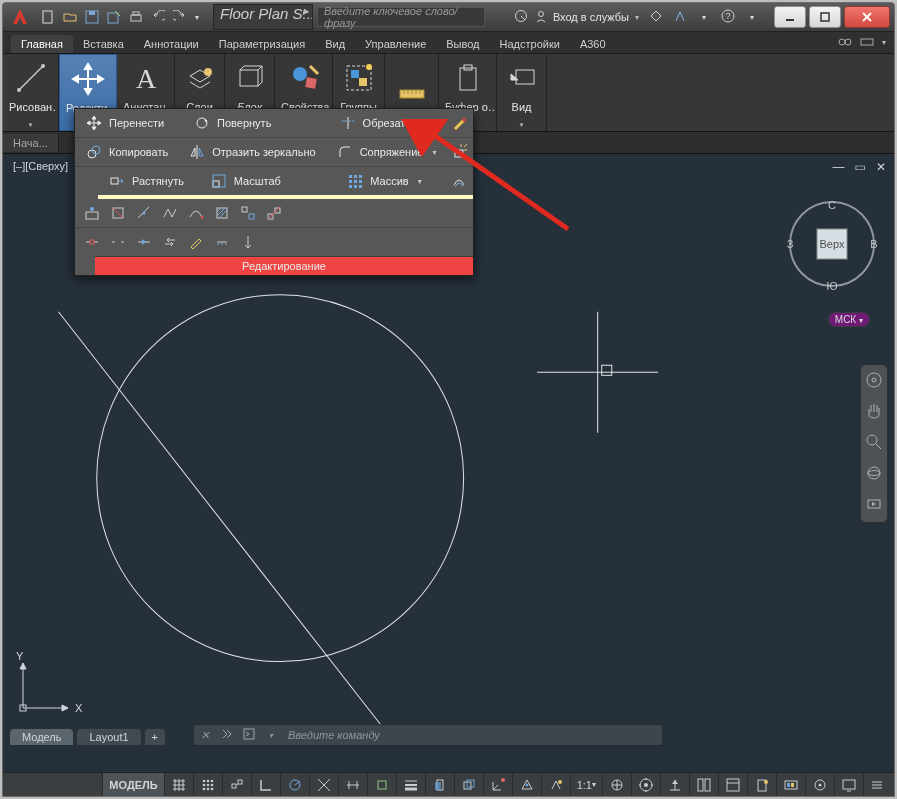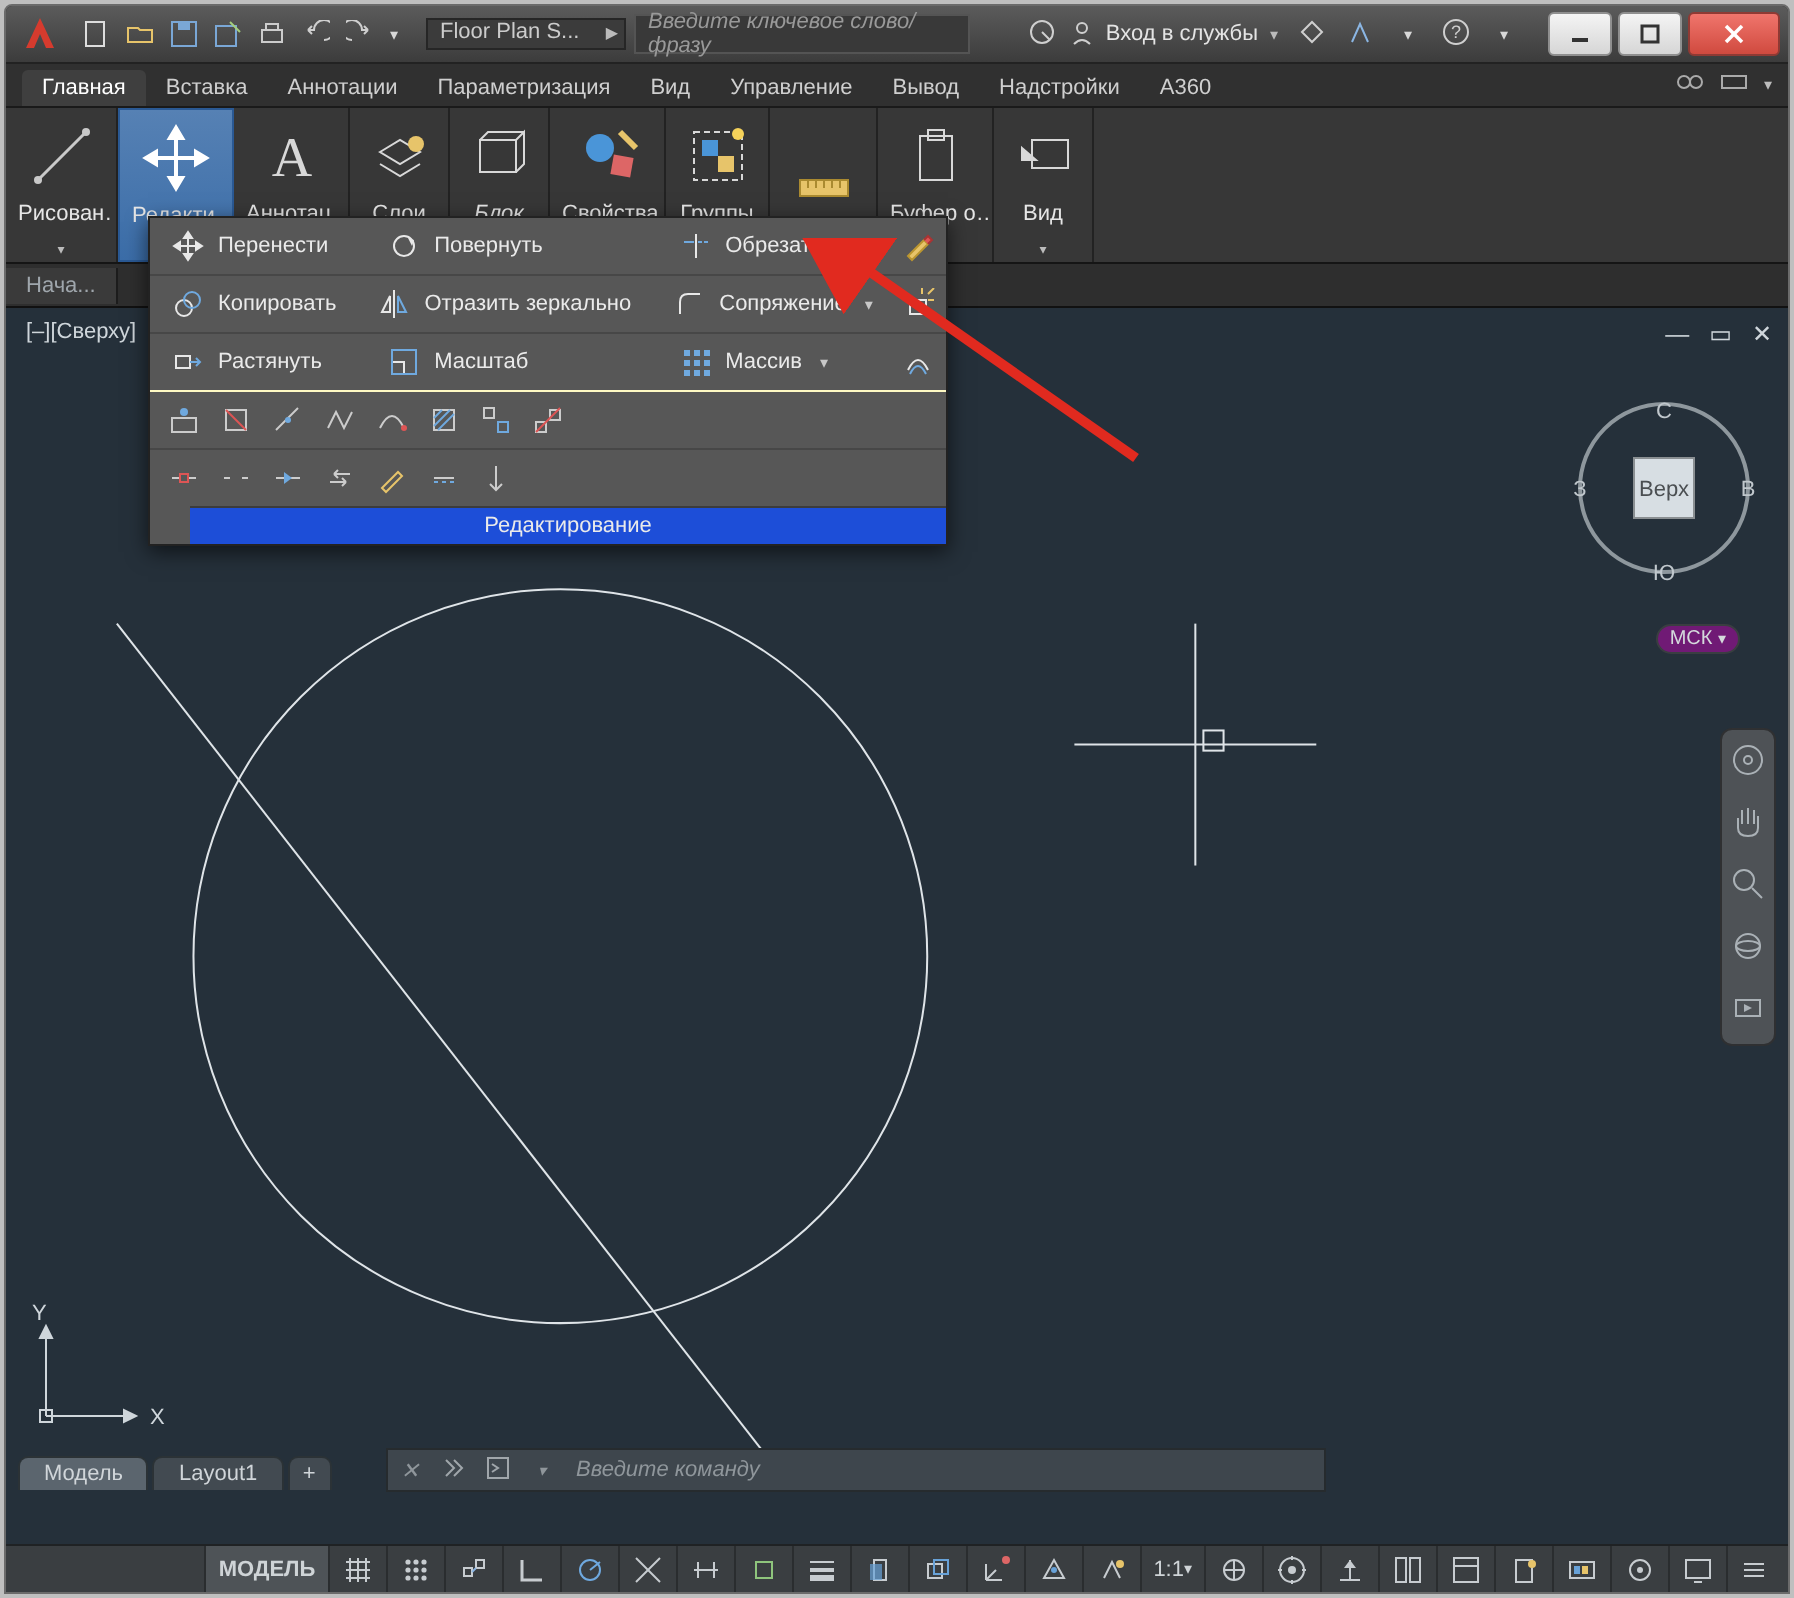--- a/index.html
+++ b/index.html
@@ -49,25 +49,25 @@
     display:flex; align-items:center; justify-content:center;
   }
   .qat{display:flex; align-items:center; gap:0;}
   .qat .qbtn{
     width:22px; height:22px;
     display:flex; align-items:center; justify-content:center;
     border:1px solid transparent;
     color:#d8d8d8;
   }
   .title-field{
-    margin-left:10px; height:16px;
+    margin-left:10px; height:26px;
     background:#3b3b3b; border:1px solid #262626;
     color:#ccc; padding:0 18px 0 6px;
-    font-size:11px; width:100px; position:relative;
-    overflow:hidden; white-space:nowrap;
+    font-size:15px; width:100px; position:relative;
+    overflow:hidden; white-space:nowrap;font-style:italic;
   }
   .title-field::after{
     content:"▶"; position:absolute; right:3px; top:2px;
     font-size:8px; color:#bbb;
   }
   .searchbox{
     margin-left:4px; height:20px; width:168px;
     background:#393939; border:1px solid #545454;
     color:#999; font-style:italic; padding:0 6px;
     font-size:11px; display:flex; align-items:center;
@@ -193,21 +193,21 @@
   }
   .ibtn{
     width:26px; height:22px;
     display:flex; align-items:center; justify-content:center;
     color:#e0e0e0;
   }
   .flyout .flyout-title{
     text-align:center;
     border-top:1px solid #3c3c3c;
     padding:3px 0;
-    background:#1d4ed8;
+    background:#ef4444;
     margin-left:20px;
   }
 
   
   .workarea{
     flex:1 1 auto;
     position:relative;
     background:var(--canvas-bg);
     overflow:hidden;
   }
@@ -924,21 +924,21 @@
       <span class="drop">▾</span>
     </div>
     <span class="ficon" style="margin-left:auto;">
       <svg width="16" height="16">
           <rect x="3" y="6" width="8" height="7" fill="none" stroke="#e8e8e8"></rect>
           <path d="M12 3 L15 0 M12 6 L15 6 M9 3 L9 0" stroke="#e7c46a"></path>
         </svg>
     </span>
   </div>
 
-  <div class="frow" style="border-bottom:1px solid #fef9c3;">
+  <div class="frow" style="border-bottom:4px solid #fef9c3;margin-left:23px;">
     <div class="fitem" style="width:102px">
       <span class="ficon">
         <svg width="16" height="16">
             <rect x="2" y="5" width="7" height="6" fill="none" stroke="#e8e8e8"></rect>
             <path d="M9 8 L14 8 M12 6 L14 8 L12 10" fill="none" stroke="#6fa9df"></path>
           </svg>
       </span>
       <span>Растянуть</span>
     </div>
     <div class="fitem" style="width:142px">

